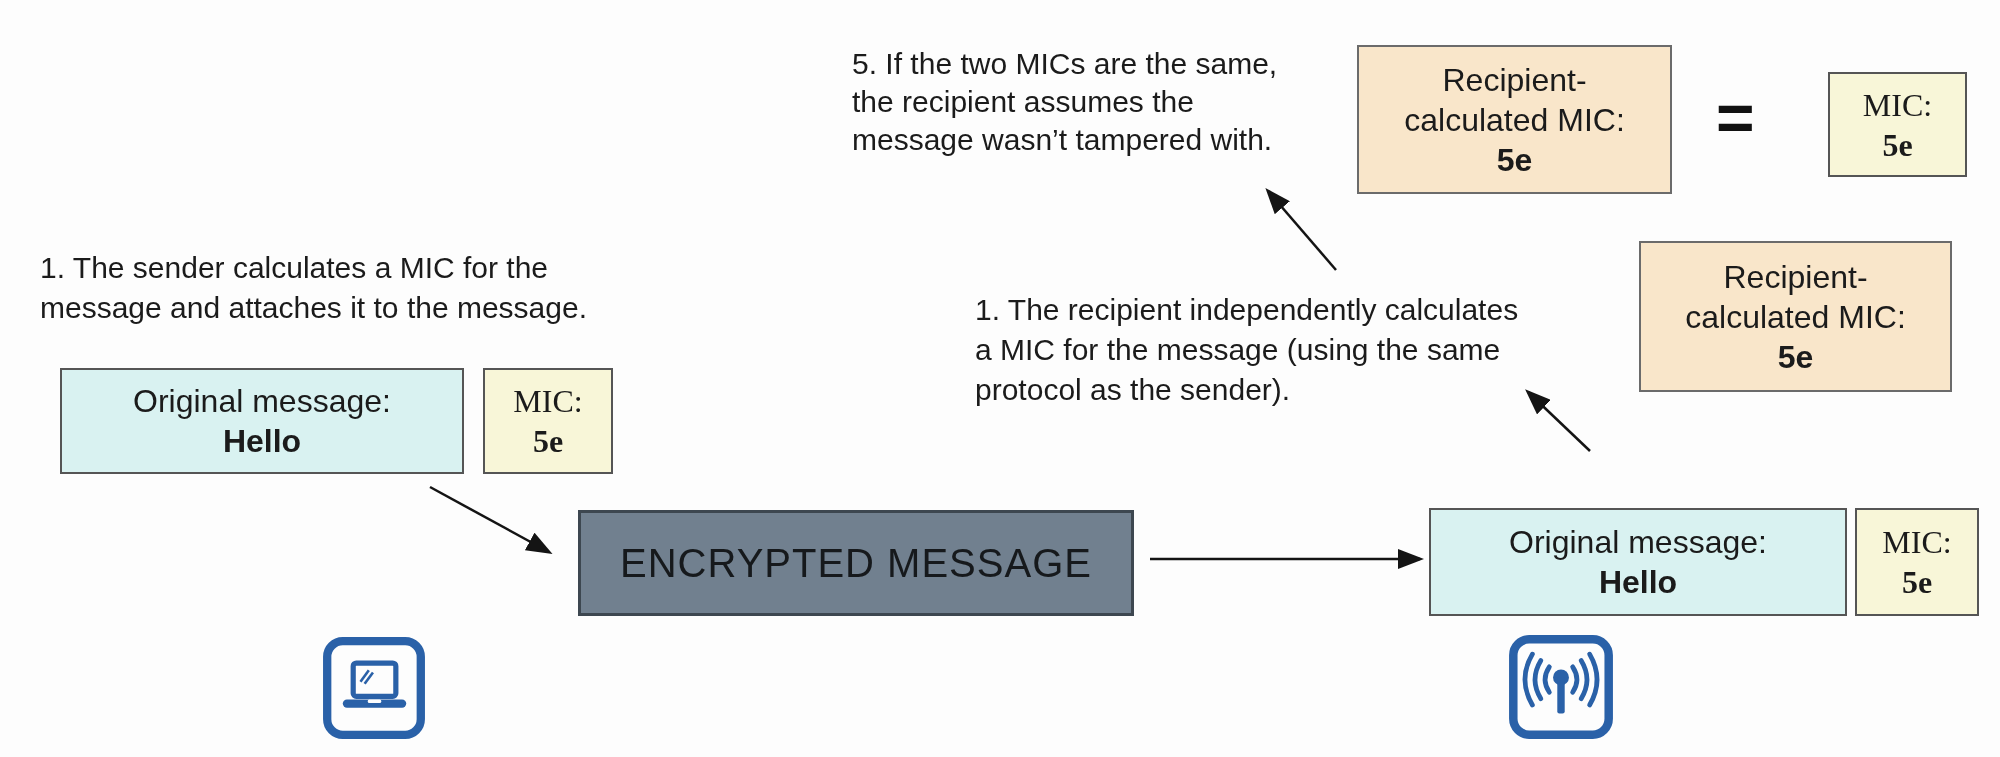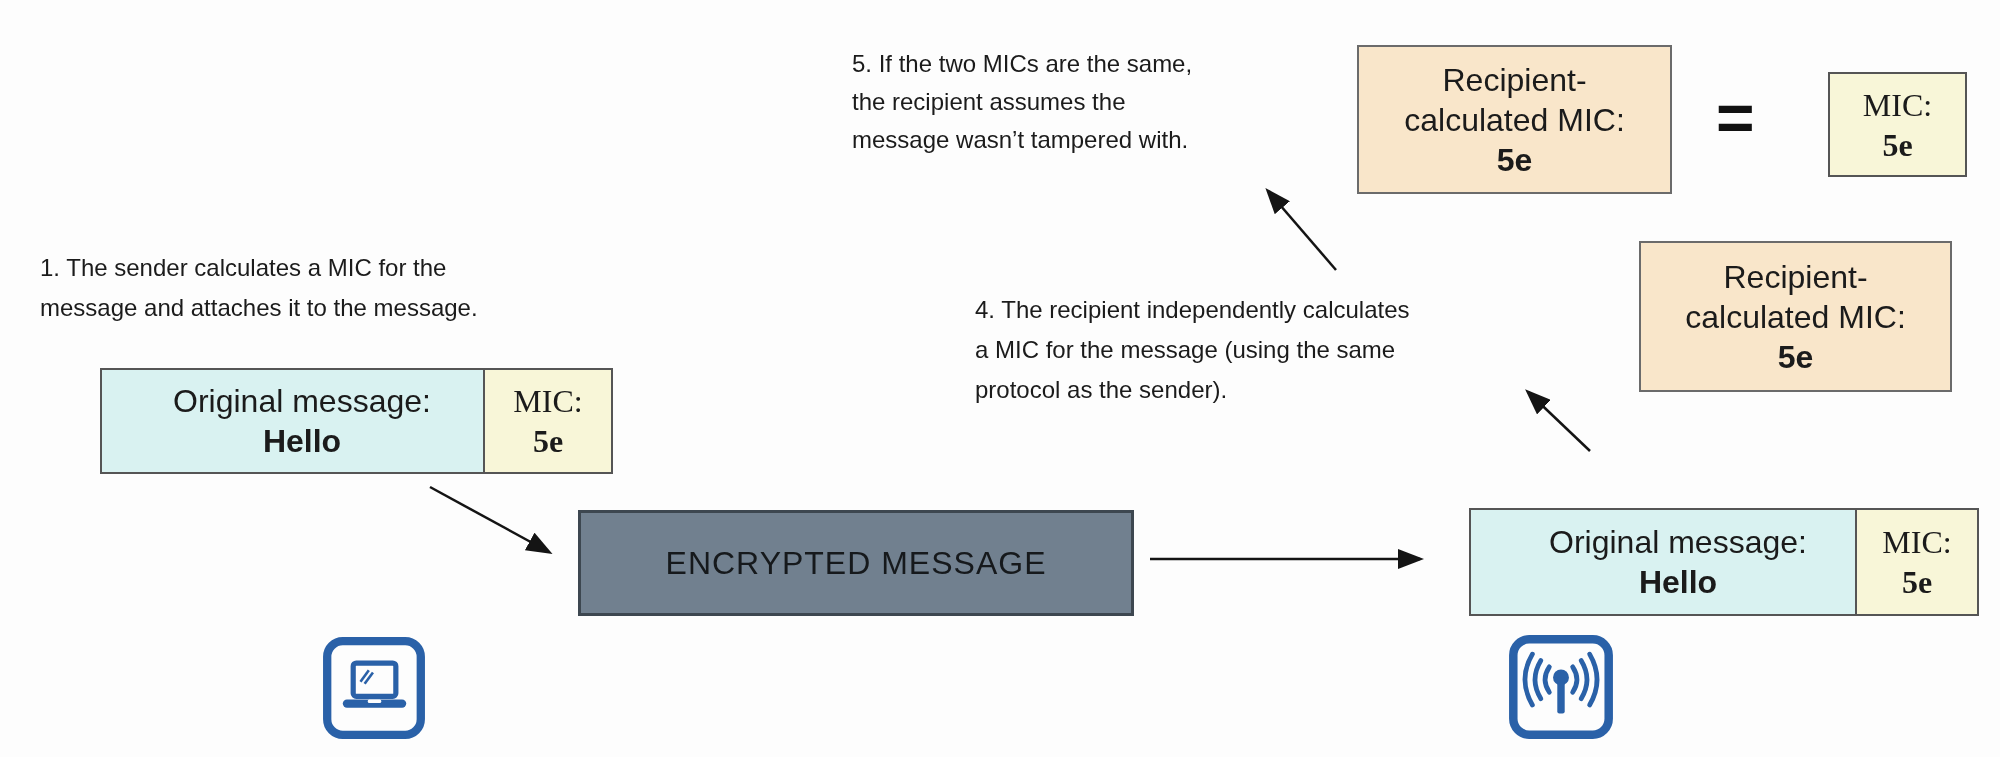--- a/index.html
+++ b/index.html
@@ -9,36 +9,36 @@
   }
   html,body{margin:0;padding:0;background:var(--background);}
   .canvas{
     position:relative;width:2000px;height:757px;overflow:hidden;
     background:var(--background);
     font-family:"Liberation Sans","DejaVu Sans",sans-serif;
     color:var(--text);
   }
   .annotation{
     position:absolute;white-space:pre-line;
-    font-size:24px;line-height:40px;color:var(--text);
+    font-size:30px;line-height:40px;color:var(--text);
   }
   .cell{
     position:absolute;display:flex;flex-direction:column;
     align-items:center;justify-content:center;text-align:center;
     border:2px solid var(--box-border);box-sizing:border-box;
     font-size:32px;line-height:40px;
   }
   .cell .val{font-weight:bold;text-align:center;}
-  .cyan{background:var(--cyan);margin-left:40px;}
+  .cyan{background:var(--cyan);}
   .yellow{background:var(--yellow);font-family:Liberation Serif, serif;}
   .peach{background:var(--peach);border-color:#6b6b6b;}
   .enc{
     position:absolute;display:flex;align-items:center;justify-content:center;
     background:var(--slate);border:3px solid var(--slate-border);
-    box-sizing:border-box;font-size:32px;letter-spacing:1px;color:#16191c;
+    box-sizing:border-box;font-size:40px;letter-spacing:1px;color:#16191c;
   }
   .equals{
     position:absolute;font-size:66px;font-weight:bold;color:#111;
     line-height:1;
   }
   .icon{position:absolute;}
   .icon svg{display:block;width:100%;height:100%;}
   svg.arrows{position:absolute;left:0;top:0;width:2000px;height:757px;pointer-events:none;}
 </style>
 </head>
@@ -53,21 +53,21 @@
       </marker>
     </defs>
     <line x1="430" y1="487" x2="549" y2="552" stroke="#141414" stroke-width="2.5" marker-end="url(#ah)"></line>
     <line x1="1150" y1="559" x2="1420" y2="559" stroke="#141414" stroke-width="2.5" marker-end="url(#ah)"></line>
     <line x1="1590" y1="451" x2="1528" y2="392" stroke="#141414" stroke-width="2.5" marker-end="url(#ah)"></line>
     <line x1="1336" y1="270" x2="1268" y2="191" stroke="#141414" stroke-width="2.5" marker-end="url(#ah)"></line>
   </svg>
 
   <div class="annotation" style="left:40px;top:248px;">1. The sender calculates a MIC for the
 message and attaches it to the message.</div>
-  <div class="annotation" style="left:975px;top:290px;">4. The recipient independently calculates
+  <div class="annotation" style="left:975px;top:290px;">1. The recipient independently calculates
 a MIC for the message (using the same
 protocol as the sender).</div>
   <div class="annotation" style="left:852px;top:45px;line-height:38px;">5. If the two MICs are the same,
 the recipient assumes the
 message wasn’t tampered with.</div>
 
   <div class="cell cyan" style="left:60px;top:368px;width:404px;height:106px;">
     <div>Original message:</div>
     <div class="val">Hello</div>
   </div>

